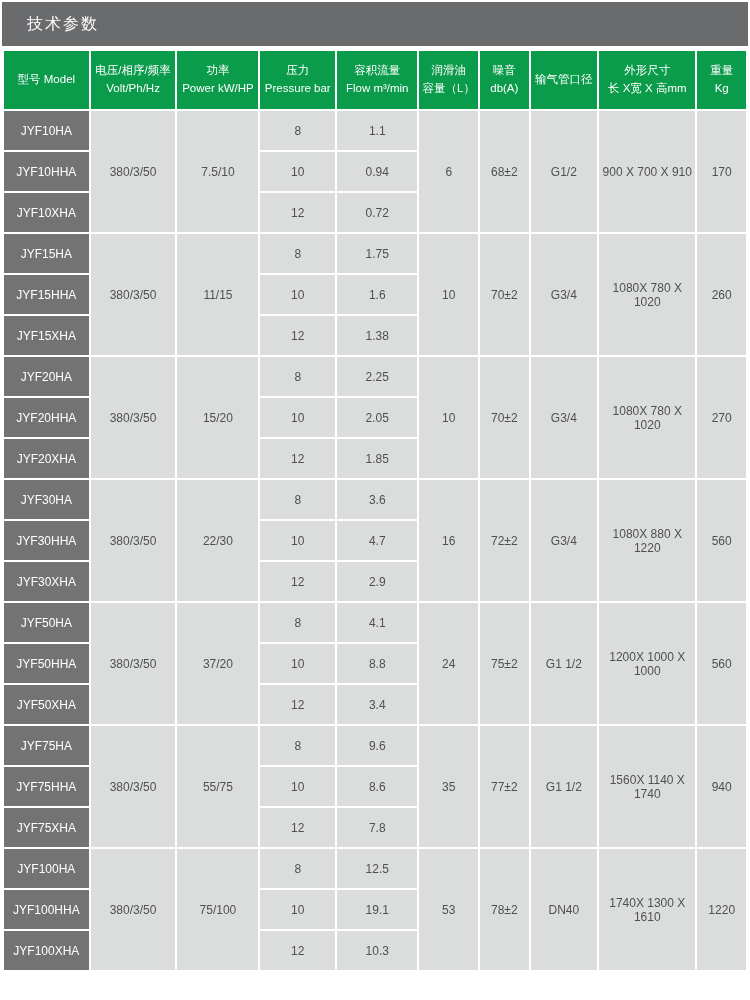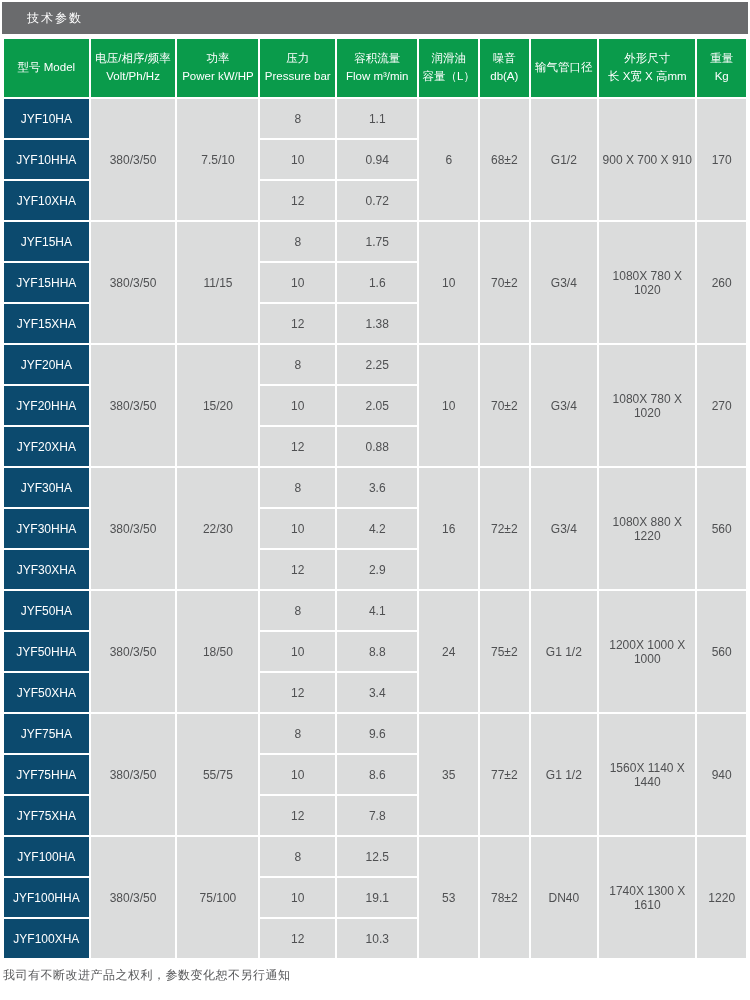--- a/index.html
+++ b/index.html
@@ -1,27 +1,27 @@
 <!DOCTYPE html>
 <html><head>
 <meta charset="utf-8">
 <style>
   * { box-sizing: border-box; margin: 0; padding: 0; }
   html, body { width: 750px; background: #ffffff; font-family: "Liberation Sans", sans-serif; }
   body { height: 1000px; overflow: hidden; }
   .page { padding: 2px; }
 
   .title-bar {
-    height: 32px;
+    height: 44px;
     background: #6a6b6d;
     color: #ffffff;
     display: flex;
     align-items: center;
     padding-left: 25px;
-    font-size: 12px;
+    font-size: 16px;
     letter-spacing: 2px;
     margin-bottom: 3px;
   }
 
   table.spec {
     width: 746px;
     table-layout: fixed;
     border-collapse: separate;
     border-spacing: 2px;
   }
@@ -52,21 +52,21 @@
   th span:empty { display: none; }
 
   td {
     text-align: center;
     vertical-align: middle;
     font-size: 12px;
     height: 39px;
     padding: 0 1px;
   }
   td.model {
-    background: #0c4a6e;
+    background: #737373;
     color: #ffffff;
   }
   td.data {
     background: #dbdcdc;
     color: #4f5052;
   }
 
   .footer {
     margin-top: 7px;
     padding-left: 1px;
@@ -200,50 +200,50 @@
         <td class="data" rowspan="3">270</td>
       </tr>
       <tr>
         <td class="model">JYF20HHA</td>
         <td class="data">10</td>
         <td class="data">2.05</td>
       </tr>
       <tr>
         <td class="model">JYF20XHA</td>
         <td class="data">12</td>
-        <td class="data">0.88</td>
+        <td class="data">1.85</td>
       </tr>
 
       <tr>
         <td class="model">JYF30HA</td>
         <td class="data" rowspan="3">380/3/50</td>
         <td class="data" rowspan="3">22/30</td>
         <td class="data">8</td>
         <td class="data">3.6</td>
         <td class="data" rowspan="3">16</td>
         <td class="data" rowspan="3">72±2</td>
         <td class="data" rowspan="3">G3/4</td>
         <td class="data" rowspan="3">1080X 880 X 1220</td>
         <td class="data" rowspan="3">560</td>
       </tr>
       <tr>
         <td class="model">JYF30HHA</td>
         <td class="data">10</td>
-        <td class="data">4.2</td>
+        <td class="data">4.7</td>
       </tr>
       <tr>
         <td class="model">JYF30XHA</td>
         <td class="data">12</td>
         <td class="data">2.9</td>
       </tr>
 
       <tr>
         <td class="model">JYF50HA</td>
         <td class="data" rowspan="3">380/3/50</td>
-        <td class="data" rowspan="3">18/50</td>
+        <td class="data" rowspan="3">37/20</td>
         <td class="data">8</td>
         <td class="data">4.1</td>
         <td class="data" rowspan="3">24</td>
         <td class="data" rowspan="3">75±2</td>
         <td class="data" rowspan="3">G1 1/2</td>
         <td class="data" rowspan="3">1200X 1000 X 1000</td>
         <td class="data" rowspan="3">560</td>
       </tr>
       <tr>
         <td class="model">JYF50HHA</td>
@@ -258,21 +258,21 @@
 
       <tr>
         <td class="model">JYF75HA</td>
         <td class="data" rowspan="3">380/3/50</td>
         <td class="data" rowspan="3">55/75</td>
         <td class="data">8</td>
         <td class="data">9.6</td>
         <td class="data" rowspan="3">35</td>
         <td class="data" rowspan="3">77±2</td>
         <td class="data" rowspan="3">G1 1/2</td>
-        <td class="data" rowspan="3">1560X 1140 X 1440</td>
+        <td class="data" rowspan="3">1560X 1140 X 1740</td>
         <td class="data" rowspan="3">940</td>
       </tr>
       <tr>
         <td class="model">JYF75HHA</td>
         <td class="data">10</td>
         <td class="data">8.6</td>
       </tr>
       <tr>
         <td class="model">JYF75XHA</td>
         <td class="data">12</td>
@@ -297,15 +297,14 @@
         <td class="data">19.1</td>
       </tr>
       <tr>
         <td class="model">JYF100XHA</td>
         <td class="data">12</td>
         <td class="data">10.3</td>
       </tr>
     </tbody>
   </table>
 
-  <div class="footer">我司有不断改进产品之权利，参数变化恕不另行通知</div>
 
 </div>
 
 </body></html>

